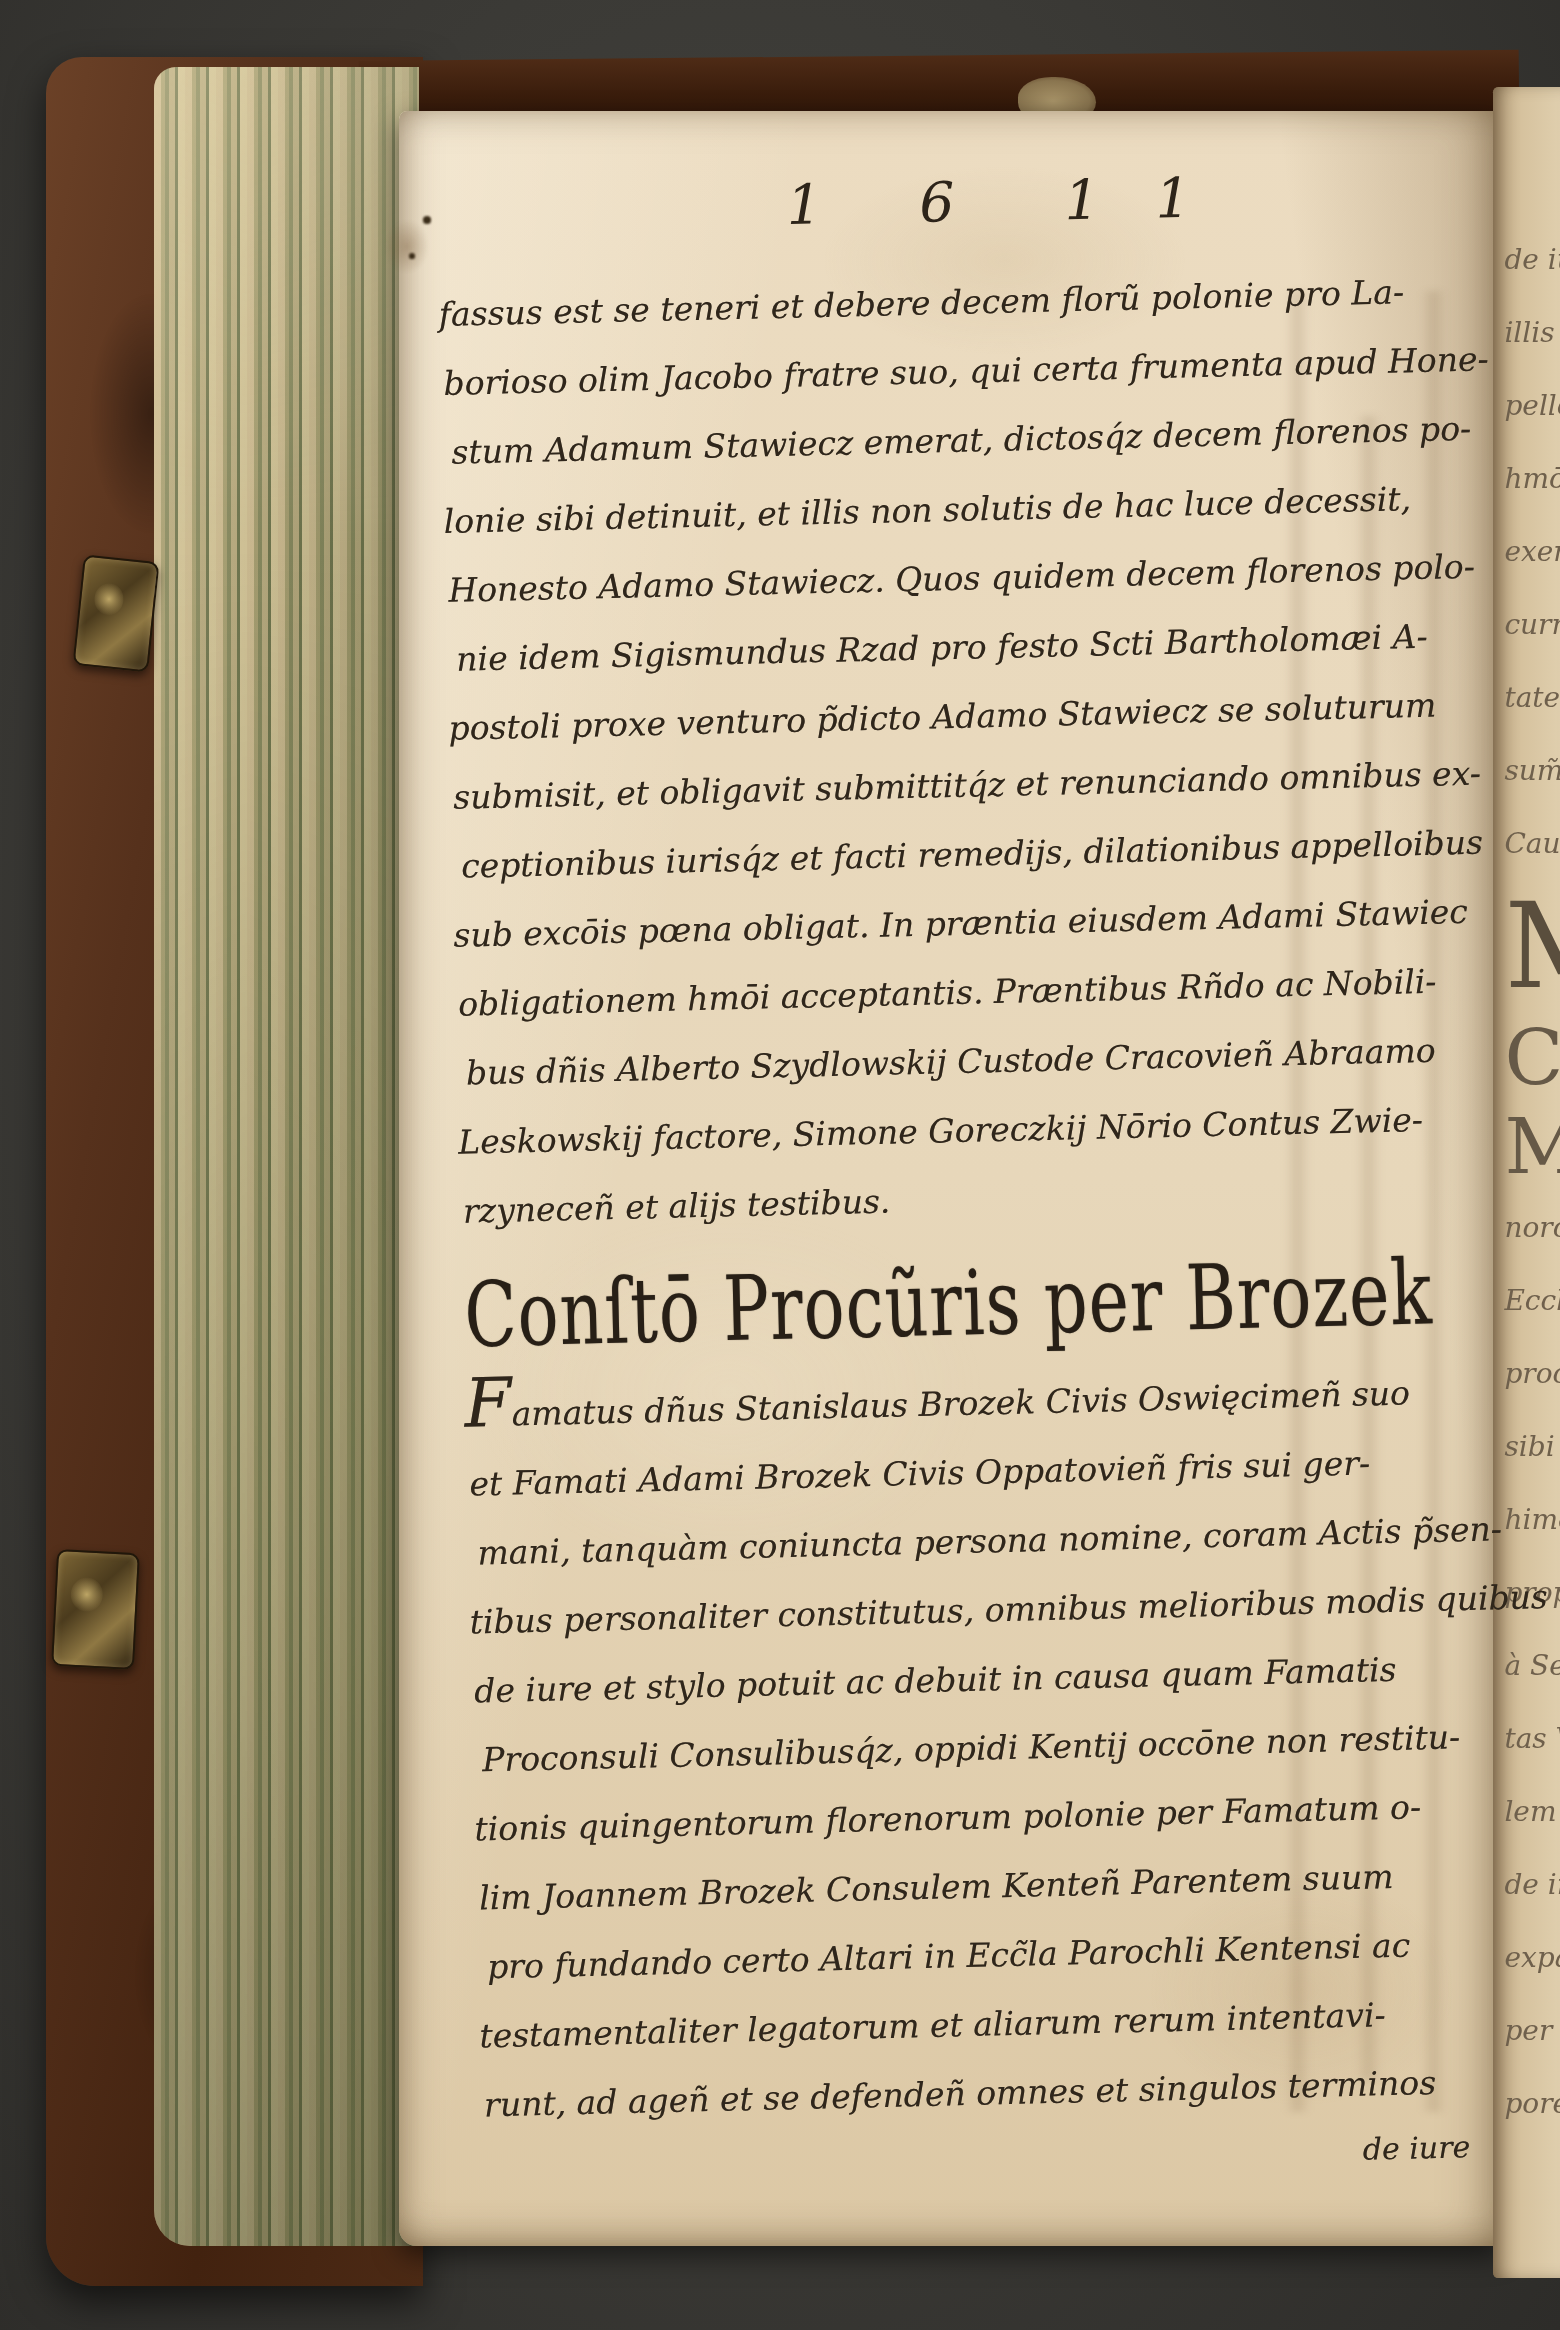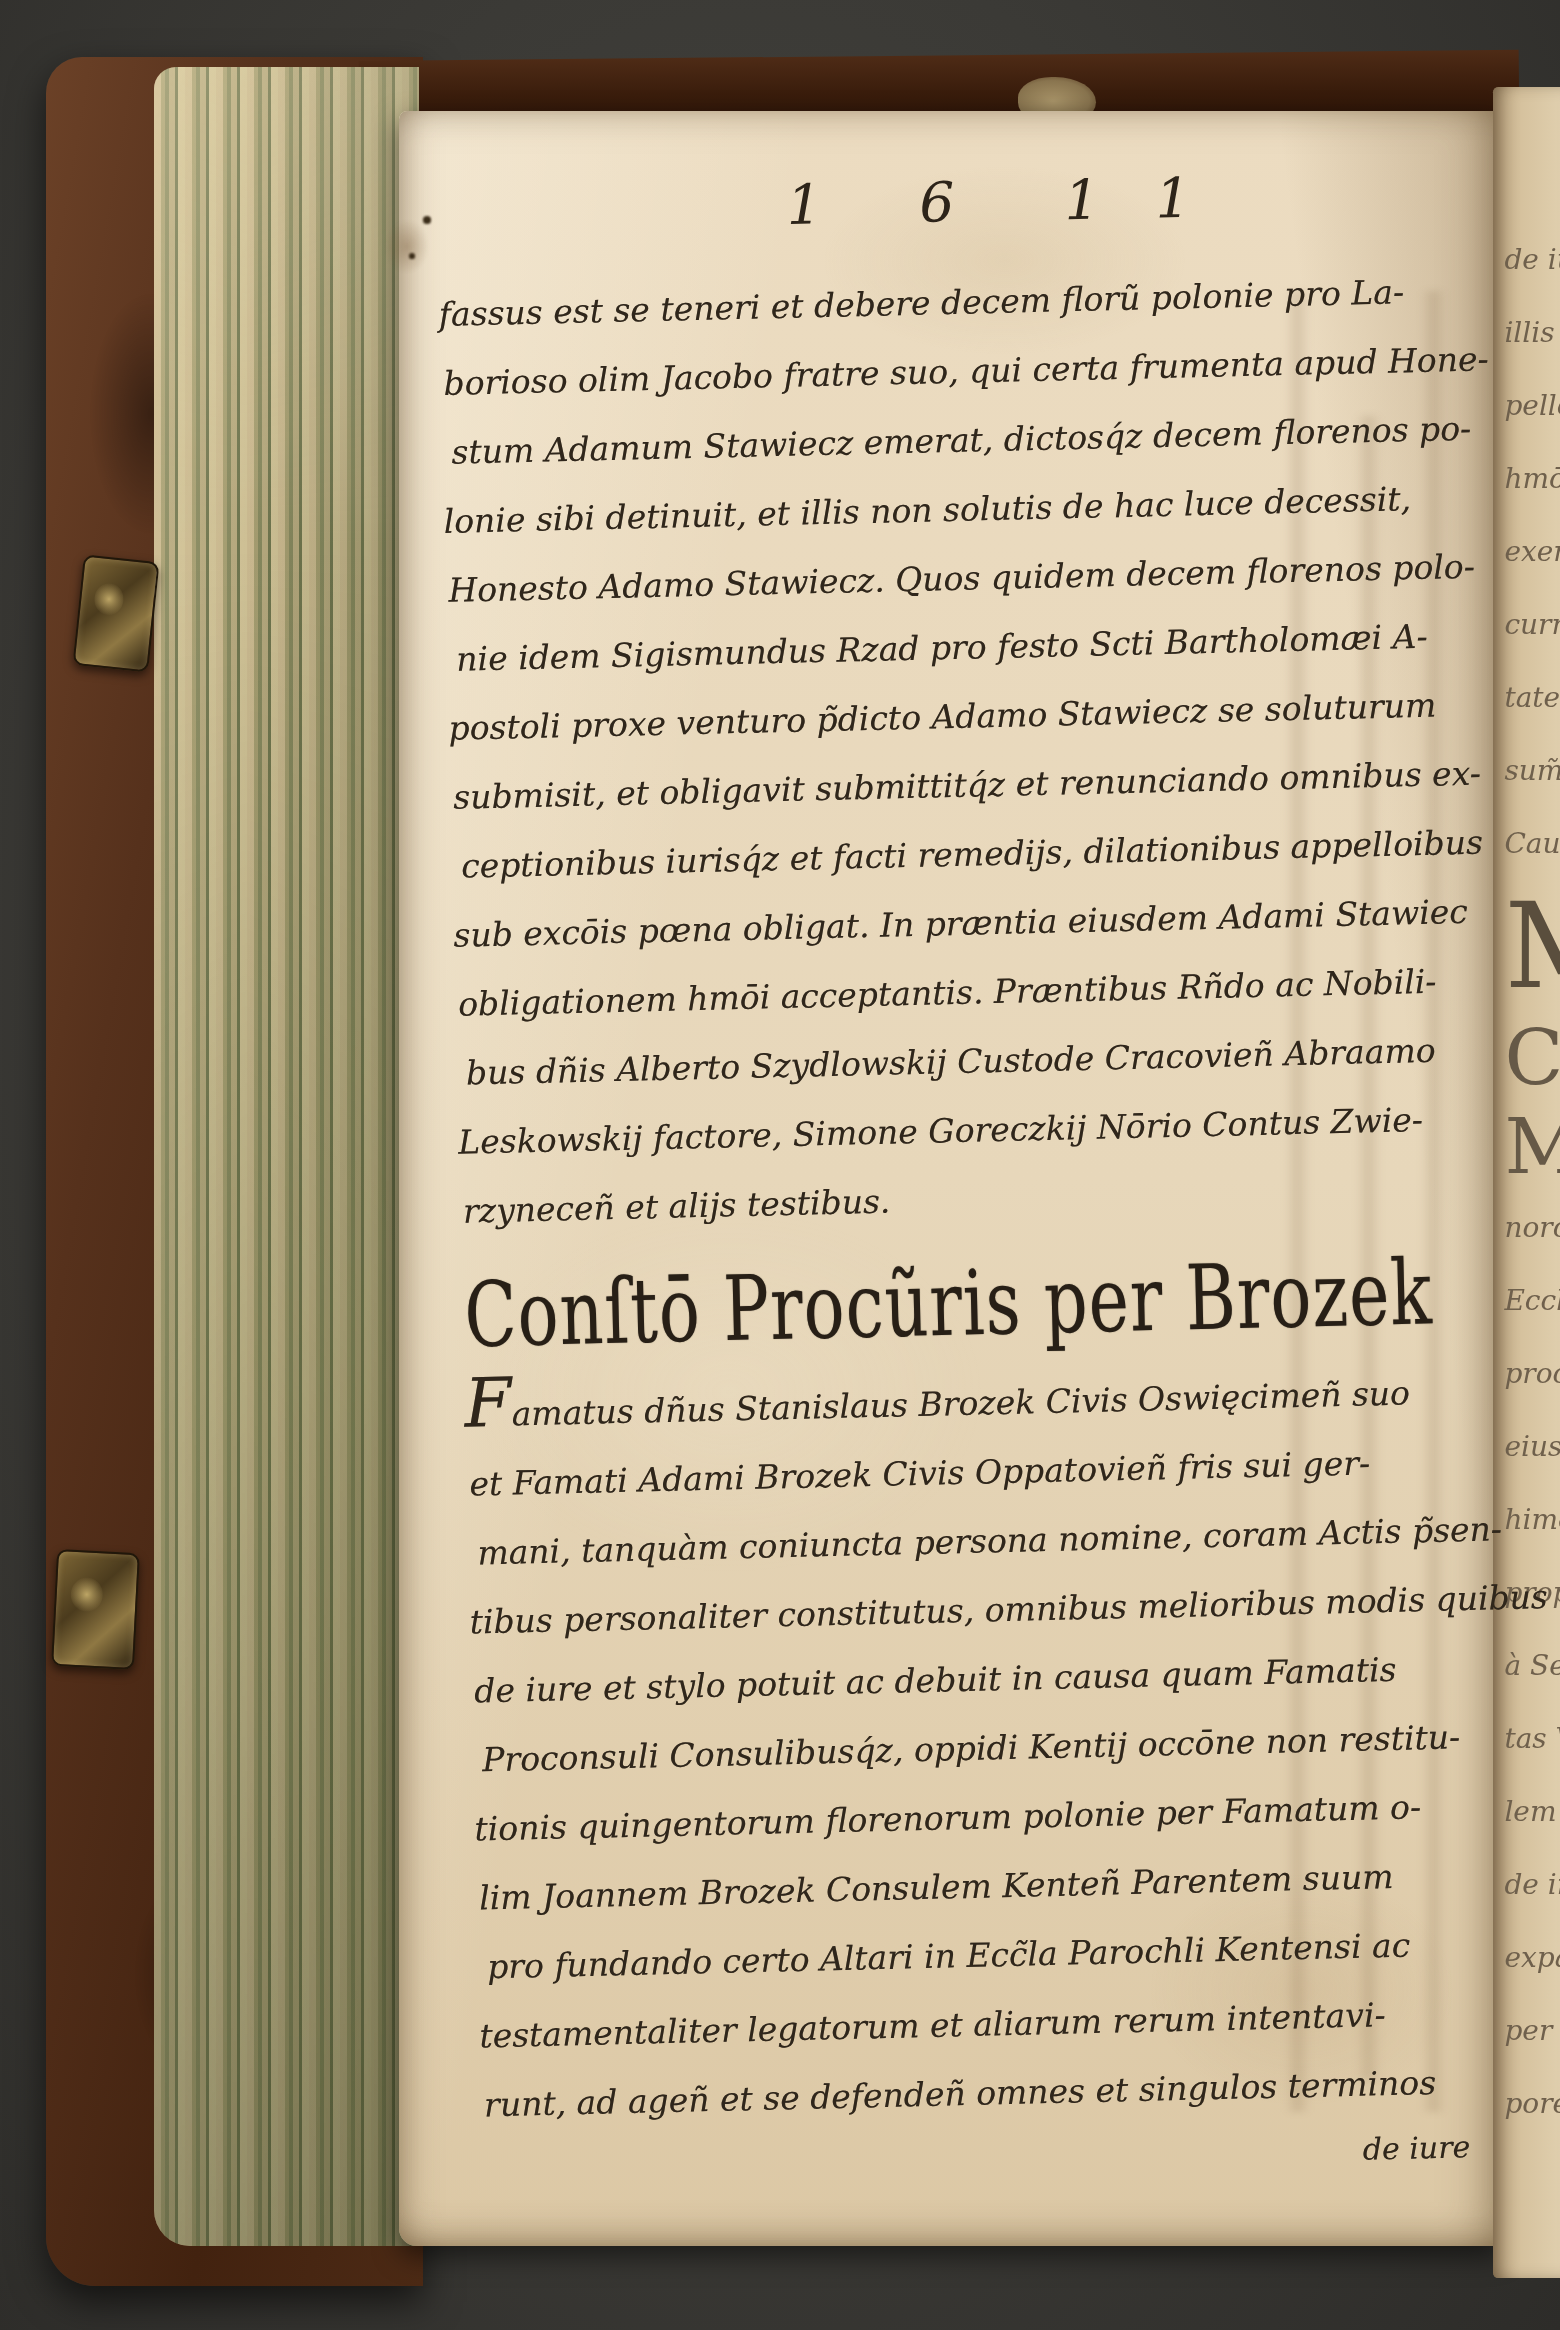--- a/index.html
+++ b/index.html
@@ -172,21 +172,21 @@
         <div class="small">curri</div>
         <div class="small">tate ſ</div>
         <div class="small">sum̃</div>
         <div class="small">Caus</div>
         <div class="xlarge">M</div>
         <div class="large">Ca</div>
         <div class="large">Ma</div>
         <div class="small">noro</div>
         <div class="small">Eccla</div>
         <div class="small">proc</div>
-        <div class="small">eius</div>
+        <div class="small">sibi</div>
         <div class="small">hime</div>
         <div class="small">propo</div>
         <div class="small">à Sep</div>
         <div class="small">tas V</div>
         <div class="small">lem D</div>
         <div class="small">de im</div>
         <div class="small">expa</div>
         <div class="small">per d</div>
         <div class="small">porec</div>
       </div>

